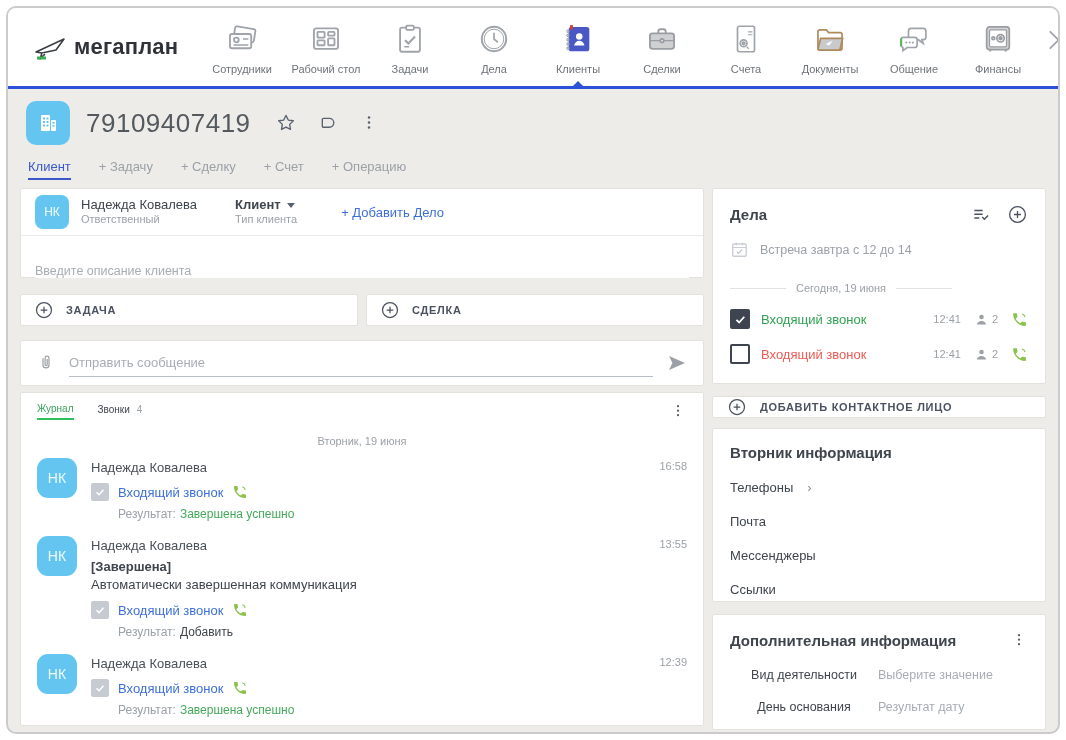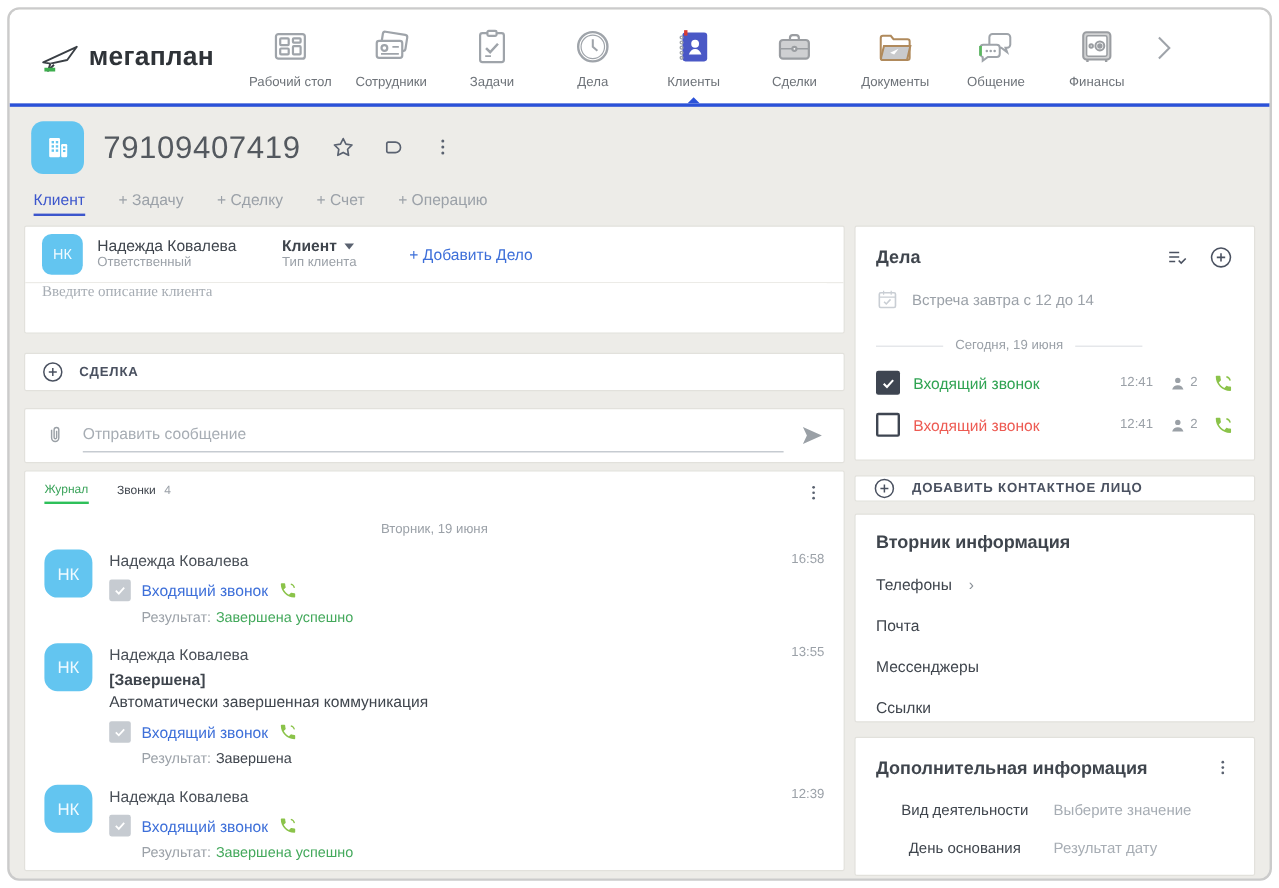--- a/index.html
+++ b/index.html
@@ -45,21 +45,21 @@
   .cc-top { height: 47px; display: flex; align-items: center; padding: 0 14px; border-bottom: 1px solid #ecebe7; }
   .cc-avatar { width: 34px; height: 34px; border-radius: 8px; background: #63c5f0; color: #f2fbff;
     font-size: 12px; display: flex; align-items: center; justify-content: center; flex: none; }
   .cc-block { margin-left: 12px; line-height: 1.25; }
   .cc-main { font-size: 13px; color: #3f454d; }
   .cc-sub { font-size: 11px; color: #9ba1a8; }
   .cc-type { margin-left: 38px; }
   .cc-type .cc-main { font-weight: 700; display: flex; align-items: center; gap: 6px; cursor: pointer; }
   .caret-down { width: 0; border-left: 4px solid transparent; border-right: 4px solid transparent; border-top: 5px solid #5a6270; }
   .cc-add { margin-left: 44px; font-size: 13px; color: #3d6fd9; cursor: pointer; }
-  .cc-desc { display: flex; align-items: flex-start; height: 42px; padding: 0 14px; font-family: Liberation Serif, serif; }
+  .cc-desc { display: flex; align-items: flex-end; height: 42px; padding: 0 14px; }
   .cc-desc input { width: 100%; border: none; outline: none; font-size: 12.5px; color: #3f454d; font-family: inherit; }
   .cc-desc input::placeholder { color: #a7adb4; }
 
   
   .quick-row { display: flex; gap: 8px; height: 32px; margin-bottom: 14px; }
   .quick-card { flex: 1; display: flex; align-items: center; gap: 12px; padding: 0 13px; cursor: pointer; }
   .quick-label { font-size: 11px; font-weight: 700; letter-spacing: .7px; color: #4a5160; }
 
   
   .composer-card { height: 46px; margin-bottom: 6px; display: flex; align-items: center; gap: 14px; padding: 0 16px; }
@@ -145,39 +145,39 @@
             <path d="M7 28 h9" stroke="#3dae4e" stroke-width="3"></path>
           </svg>
       </span>
       <span class="logo-text">мегаплан</span>
     </div>
 
     <div class="nav-items">
       <div class="nav-item">
         <span class="nico-box">
           <svg width="34" height="34" viewBox="0 0 24 24" fill="none" stroke="#9fa4aa" stroke-width="1.3">
+              <rect x="6.5" y="4" width="14.5" height="9.5" rx="1.4" transform="rotate(9 13.7 8.7)"></rect>
+              <rect x="3.5" y="8.5" width="15" height="10" rx="1.4" fill="#fff"></rect>
+              <circle cx="8" cy="12.7" r="1.7"></circle>
+              <path d="M12.7 12h3.8M6 16.2h10.5" stroke-width="1"></path>
+            </svg>
+        </span>
+        <span class="nav-label">Сотрудники</span>
+      </div>
+      <div class="nav-item">
+        <span class="nico-box">
+          <svg width="34" height="34" viewBox="0 0 24 24" fill="none" stroke="#9fa4aa" stroke-width="1.3">
               <rect x="3.5" y="4.5" width="17" height="14.5" rx="1.5"></rect>
               <rect x="6" y="7" width="5" height="4" rx=".5"></rect>
               <rect x="13.5" y="7" width="4.5" height="2.6" rx=".5"></rect>
               <rect x="6" y="13" width="5" height="3.4" rx=".5"></rect>
               <rect x="13.5" y="11.6" width="4.5" height="4.8" rx=".5"></rect>
             </svg>
         </span>
         <span class="nav-label">Рабочий стол</span>
-      </div>
-      <div class="nav-item">
-        <span class="nico-box">
-          <svg width="34" height="34" viewBox="0 0 24 24" fill="none" stroke="#9fa4aa" stroke-width="1.3">
-              <rect x="6.5" y="4" width="14.5" height="9.5" rx="1.4" transform="rotate(9 13.7 8.7)"></rect>
-              <rect x="3.5" y="8.5" width="15" height="10" rx="1.4" fill="#fff"></rect>
-              <circle cx="8" cy="12.7" r="1.7"></circle>
-              <path d="M12.7 12h3.8M6 16.2h10.5" stroke-width="1"></path>
-            </svg>
-        </span>
-        <span class="nav-label">Сотрудники</span>
       </div>
       <div class="nav-item">
         <span class="nico-box">
           <svg width="34" height="34" viewBox="0 0 24 24" fill="none" stroke="#9fa4aa" stroke-width="1.3">
               <rect x="5" y="4" width="14" height="17" rx="1.4"></rect>
               <rect x="9.3" y="2.6" width="5.4" height="3" rx=".8" fill="#fff"></rect>
               <path d="M8.5 12.8l2.4 2.4 4.6-5" stroke-width="1.5"></path>
               <path d="M8 17.5h3.4" stroke-width="1"></path>
             </svg>
         </span>
@@ -212,20 +212,32 @@
       <div class="nav-item">
         <span class="nico-box">
           <svg width="34" height="34" viewBox="0 0 24 24" fill="none" stroke="#9a9da1" stroke-width="1.3">
               <path d="M9.4 8V6.7c0-.9.7-1.6 1.6-1.6h2c.9 0 1.6.7 1.6 1.6V8"></path>
               <rect x="3.5" y="8" width="17" height="11" rx="1.8" fill="#cfd0d2"></rect>
               <path d="M3.5 13.2h17" stroke-width=".9"></path>
               <circle cx="12" cy="13.2" r="1.2" fill="#fff"></circle>
             </svg>
         </span>
         <span class="nav-label">Сделки</span>
+      </div>
+      <div class="nav-item">
+        <span class="nico-box">
+          <svg width="34" height="34" viewBox="0 0 24 24" fill="none" stroke="#9fa4aa" stroke-width="1.2">
+              <rect x="6" y="3" width="12" height="18" rx="1.2" fill="#fff"></rect>
+              <path d="M13.5 7h3M13.5 9h3" stroke-width=".8"></path>
+              <circle cx="10.3" cy="15" r="2.4"></circle>
+              <circle cx="10.3" cy="15" r=".9" fill="#9fa4aa"></circle>
+              <path d="M12.5 17.5l1.5 1.5" stroke-width=".9"></path>
+            </svg>
+        </span>
+        <span class="nav-label">Счета</span>
       </div>
       <div class="nav-item">
         <span class="nico-box">
           <svg width="34" height="34" viewBox="0 0 24 24" fill="none" stroke="#b08a5c" stroke-width="1.2">
               <path d="M3.5 18.5V6.8c0-.7.6-1.3 1.3-1.3h4.6l1.6 2h8.2c.7 0 1.3.6 1.3 1.3v9.7c0 .7-.6 1.3-1.3 1.3H4.8c-.7 0-1.3-.6-1.3-1.3z" fill="#fff"></path>
               <path d="M3.6 18.8l1.8-7.3h15.5l-1.7 7.3c-.1.6-.7 1-1.3 1H4.9c-.7 0-1.4-.4-1.3-1z" fill="#c9cacc"></path>
               <path d="M9 15.5l5-2.4-2.6 3.4" fill="#fff" stroke="none"></path>
             </svg>
         </span>
         <span class="nav-label">Документы</span>
@@ -345,20 +357,29 @@
         </div>
 
         <div class="quick-row">
           <div class="card quick-card">
             <span style="display:flex">
               <svg width="20" height="20" viewBox="0 0 24 24" fill="none" stroke="#4a5160" stroke-width="1.5">
                   <circle cx="12" cy="12" r="9"></circle>
                   <path d="M12 8v8M8 12h8"></path>
                 </svg>
             </span>
+            <span class="quick-label">ЗАДАЧА</span>
+          </div>
+          <div class="card quick-card">
+            <span style="display:flex">
+              <svg width="20" height="20" viewBox="0 0 24 24" fill="none" stroke="#4a5160" stroke-width="1.5">
+                  <circle cx="12" cy="12" r="9"></circle>
+                  <path d="M12 8v8M8 12h8"></path>
+                </svg>
+            </span>
             <span class="quick-label">СДЕЛКА</span>
           </div>
         </div>
 
         <div class="card composer-card">
           <span style="display:flex">
             <svg width="18" height="22" viewBox="0 0 24 24" fill="none" stroke="#9aa0a6" stroke-width="1.6">
                 <path d="M8 5.5v9a4 4 0 0 0 8 0v-9a2.6 2.6 0 0 0-5.2 0v8.5a1.4 1.4 0 0 0 2.8 0V6.5"></path>
               </svg>
           </span>
@@ -427,21 +448,21 @@
                 </span>
                 <span class="j-call-link">Входящий звонок</span>
                 <span style="display:flex">
                   <svg width="16" height="16" viewBox="0 0 24 24" fill="#8bc34a">
                       <path d="M6.6 10.8c1.5 2.8 3.8 5.1 6.6 6.6l2.2-2.2c.3-.3.7-.4 1-.2 1.1.4 2.3.6 3.6.6.6 0 1 .4 1 1V20c0 .6-.4 1-1 1C10.6 21 3 13.4 3 4c0-.6.4-1 1-1h3.5c.6 0 1 .4 1 1 0 1.2.2 2.4.6 3.6.1.3 0 .7-.2 1z"></path>
                       <path d="M15.5 4.2c2.4.6 4 2.2 4.5 4.6" fill="none" stroke="#8bc34a" stroke-width="1.6"></path>
                     </svg>
                 </span>
               </div>
               <div class="j-result">
-                <span class="lbl">Результат:</span><span class="val-dark">Завершена</span>
+                <span class="lbl">Результат:</span><span class="val-dark">Добавить</span>
               </div>
             </div>
             <span class="j-time">13:55</span>
           </div>
 
           <div class="j-entry">
             <div class="j-avatar">НК</div>
             <div class="j-body">
               <div class="j-name">Надежда Ковалева</div>
               <div class="j-call-row">

